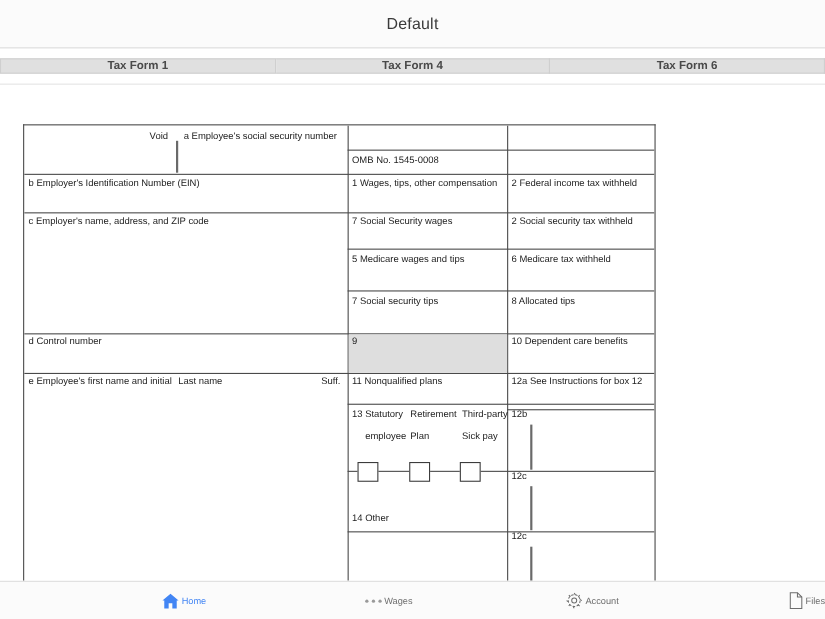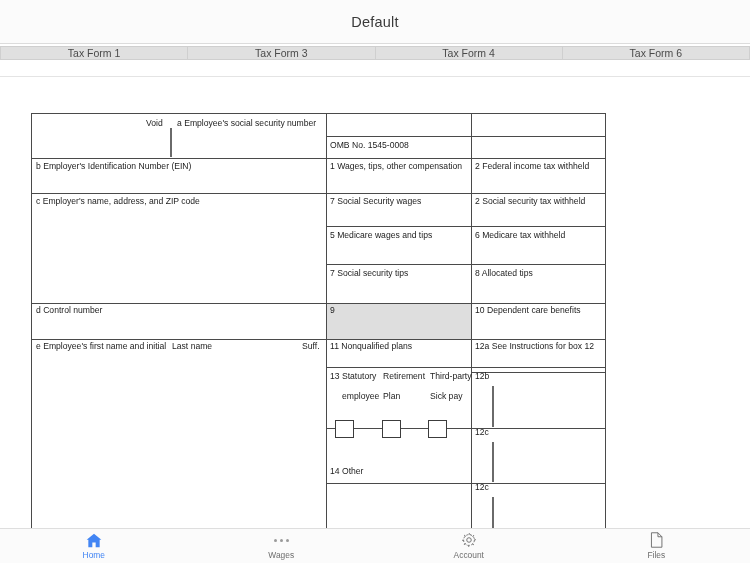--- a/index.html
+++ b/index.html
@@ -20,40 +20,41 @@
     display: flex; align-items: center; justify-content: center;
   }
   .header-title {
     font-size: 14.5px; color: #3a3a3a; letter-spacing: .2px;
   }
 
   
   .tabstrip {
     position: absolute; left: 0; top: 45px; width: 750px; height: 32px;
     background: #ffffff;
-    display: flex; align-items: flex-start;
+    display: flex; align-items: center;
     border-bottom: 1px solid #e4e4e4;
+    font-weight: bold;
   }
   .tab {
     flex: 1 1 0;
     background: #e0e0e0;
     border: 1px solid #cfcfcf;
     border-left: none;
     display: flex; align-items: center; justify-content: center;
     font-size: 10.5px; color: #4a4a4a;
     cursor: pointer;
     margin: 1px 0 2px 0;
     user-select: none;
   }
   .tab:first-child { border-left: 1px solid #cfcfcf; }
 
   
   .sheet {
     position: absolute;
-    left: 31px; top: 113px;
+    left: 21px; top: 113px;
     width: 575px; height: 415px;
     border: 1px solid #4a4a4a;
     border-bottom: none;
     background: #ffffff;
     overflow: hidden;
   }
   .hline { position: absolute; left: 0; right: 0; height: 1px; background: #4a4a4a; }
   .vline { position: absolute; top: 0; width: 1px; background: #4a4a4a; }
   .vseg  { position: absolute; width: 1px; background: #4a4a4a; }
   .cell-label {
@@ -71,42 +72,41 @@
     cursor: pointer;
   }
 
   
   .bottomnav {
     position: absolute; left: 0; bottom: 0; width: 750px; height: 35px;
     background: #fbfbfb; border-top: 1px solid #dedede;
     display: flex; align-items: stretch;
   }
   .navitem {
-    flex: 1 1 0; display: flex; flex-direction: column;
-    align-items: center; justify-content: center; gap: 2px;
+    flex: 1 1 0; display: flex; flex-direction: row;
+    align-items: center; justify-content: flex-end; gap: 2px;
     cursor: pointer; user-select: none;
   }
   .navicon { height: 15px; display: flex; align-items: center; justify-content: center; }
   .navlabel { font-size: 8.4px; color: #6d6d6d; }
   .navitem.active .navlabel { color: #4285f4; }
   .dots { display: flex; gap: 3px; align-items: center; }
   .dot { width: 3px; height: 3px; border-radius: 50%; background: #9a9a9a; }
 </style>
 </head>
 <body>
 
 <div id="app">
 
   <div class="header">
     <div class="header-title">Default</div>
   </div>
 
   <div class="tabstrip">
     <div class="tab">Tax Form 1</div>
-    <div class="tab">Tax Form 3</div>
     <div class="tab">Tax Form 4</div>
     <div class="tab">Tax Form 6</div>
   </div>
 
   <div class="sheet">
 
     <div class="hline" style="top:44px"></div>
     <div class="hline" style="top:79px"></div>
     <div class="hline" style="top:189px"></div>
     <div class="hline" style="top:225px"></div>

